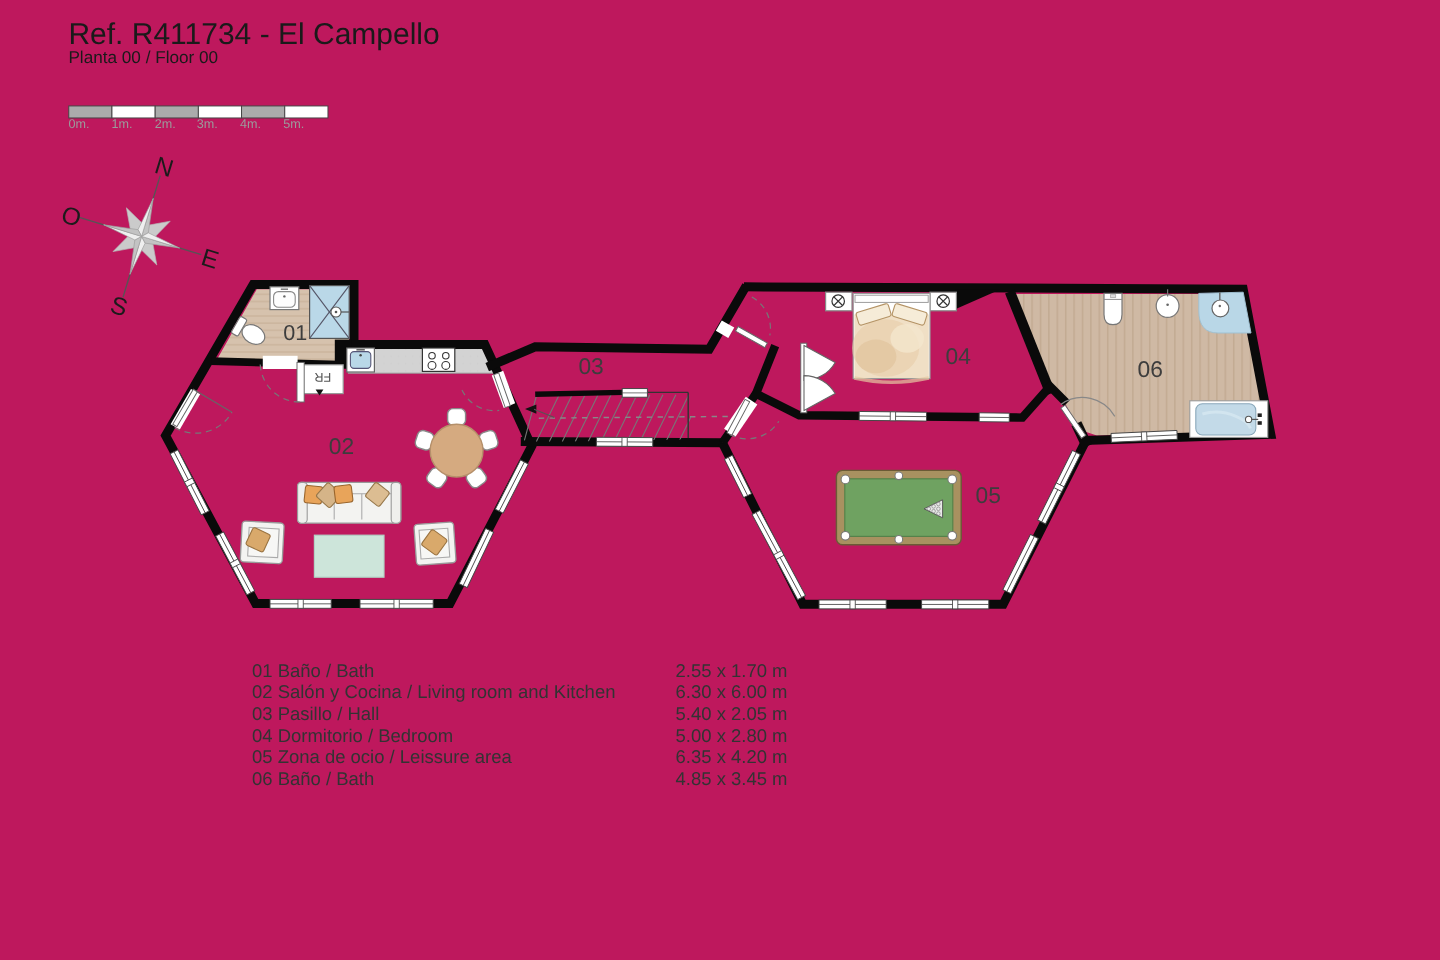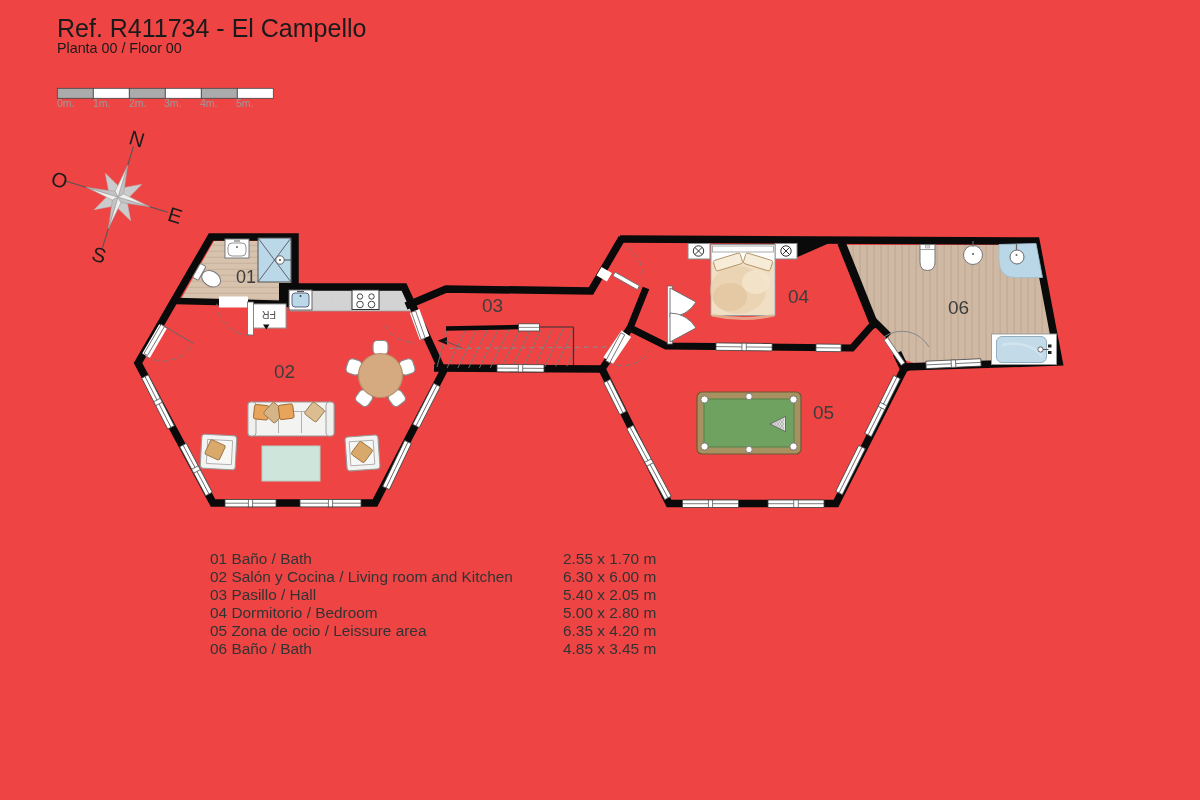--- a/index.html
+++ b/index.html
@@ -1,16 +1,16 @@
 <!DOCTYPE html>
 <html><head>
 <meta charset="utf-8">
 <style>
   html,body{margin:0;padding:0;background:#fff;}
-  #page{position:relative;width:1200px;height:800px;background:#ef4444;font-family:"Liberation Sans", sans-serif;}
+  #page{position:relative;width:1200px;height:800px;background:#be185d;font-family:"Liberation Sans", sans-serif;}
   svg{position:absolute;top:0;left:0;}
 </style>
 </head>
 <body>
 <div id="page">
 <svg width="1200" height="800" viewBox="0 0 1200 800">
 <defs>
   <pattern id="wood01" width="8" height="6" patternUnits="userSpaceOnUse">
     <rect width="8" height="6" fill="#d6c2ad"></rect>
     <rect y="4.8" width="8" height="1" fill="#c9b29a"></rect>

